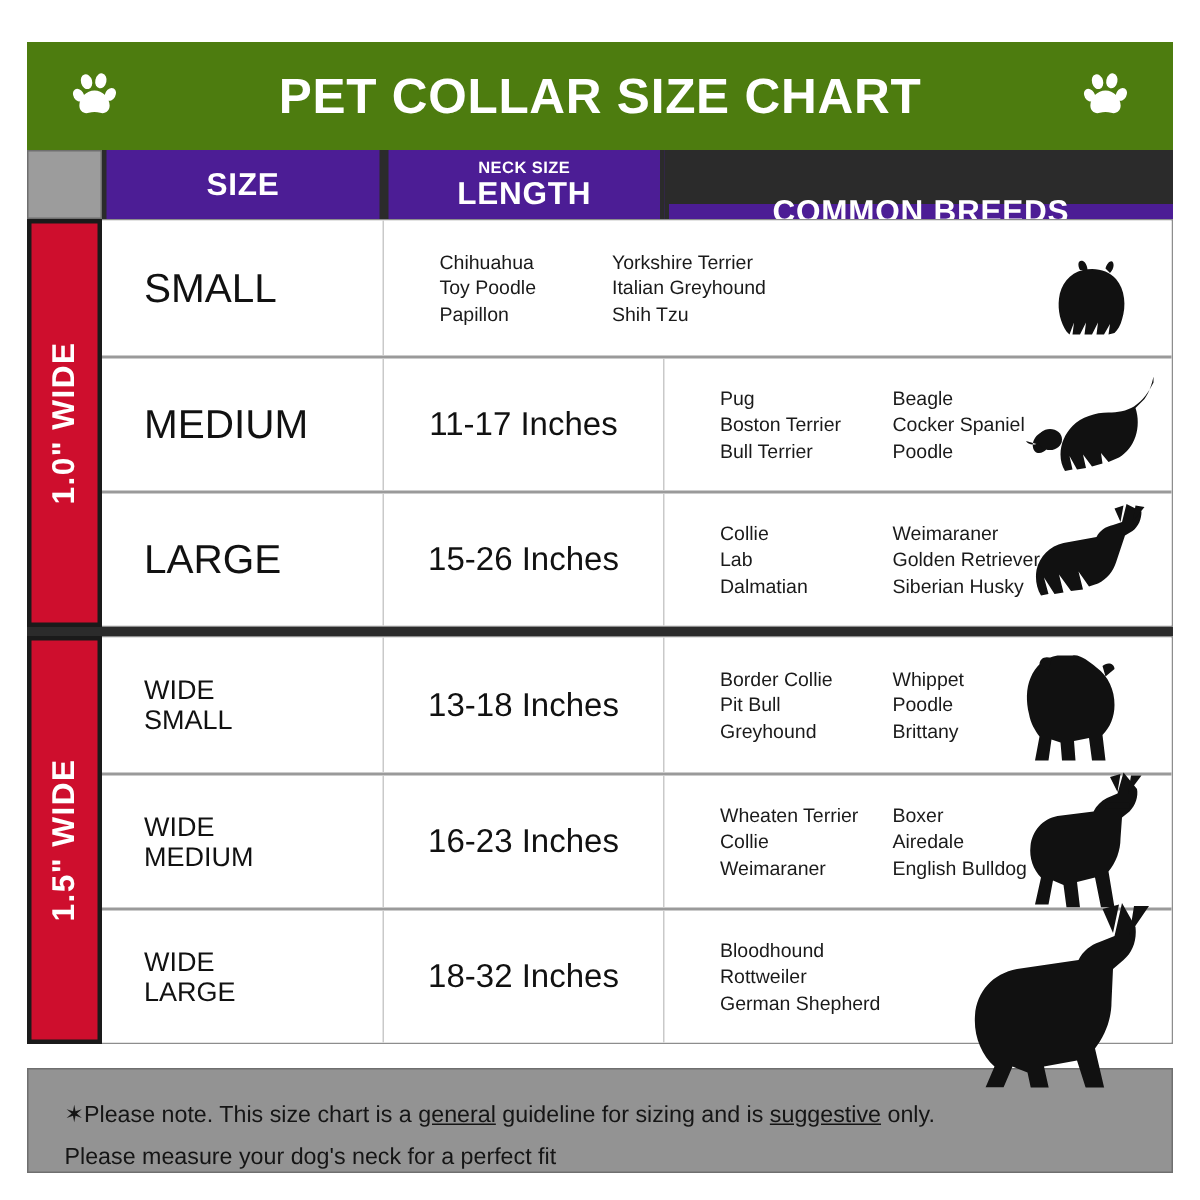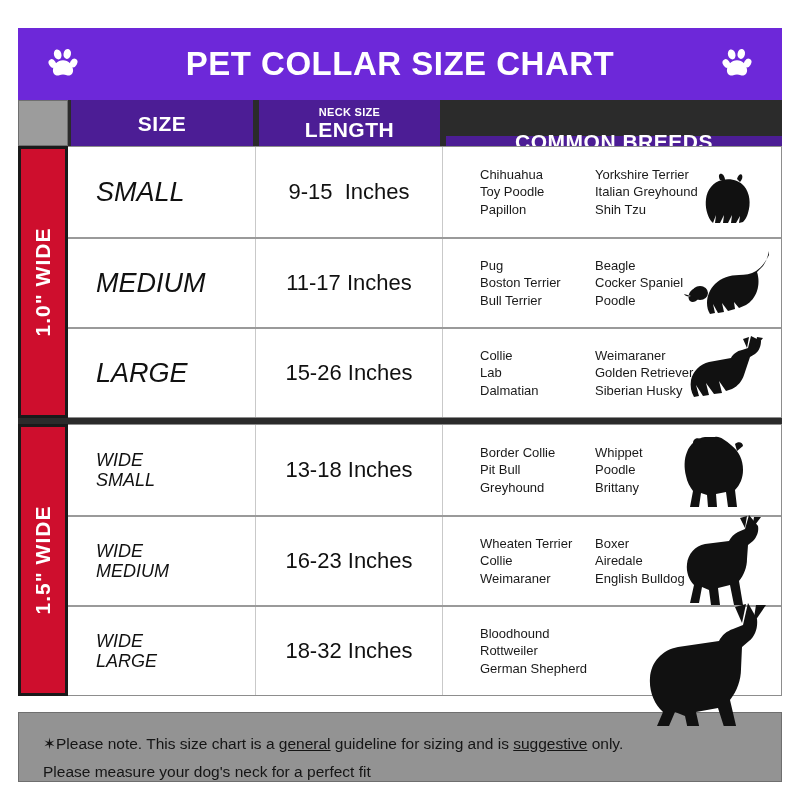--- a/index.html
+++ b/index.html
@@ -15,21 +15,21 @@
     position: relative;
     width: 800px; height: 800px;
     background: #ffffff;
   }
 
   
   .titlebar {
     position: absolute;
     left: 18px; top: 28px;
     width: 764px; height: 72px;
-    background: #6d28d9;
+    background: #4d7c0f;
     display: flex;
     align-items: center;
     justify-content: space-between;
     padding: 0 28px;
   }
   .title-text {
     flex: 1;
     text-align: center;
     color: #ffffff;
     font-size: 33px;
@@ -106,21 +106,20 @@
   .row + .row { border-top: 2px solid #9a9a9a; }
 
   .cell-size {
     width: 188px; flex: 0 0 188px;
     border-right: 1px solid #c9c9c9;
     display: flex; align-items: center;
     padding-left: 28px;
     font-size: 27px;
     color: #111111;
     line-height: 1.12;
-    font-style: italic;
   }
   .cell-size.two-line { font-size: 18px; }
 
   .cell-neck {
     width: 187px; flex: 0 0 187px;
     border-right: 1px solid #c9c9c9;
     display: flex; align-items: center; justify-content: center;
     font-size: 22px;
     color: #111111;
     white-space: pre;
@@ -223,21 +222,20 @@
     </div>
 
     <div class="section">
       <div class="side-label">
         <span>1.0" WIDE</span>
       </div>
       <div class="rows">
 
         <div class="row">
           <div class="cell-size">SMALL</div>
-          <div class="cell-neck">9-15  Inches</div>
           <div class="cell-breeds">
             <div class="breed-col c1" style="white-space:pre-line">Chihuahua
 Toy Poodle
 Papillon</div>
             <div class="breed-col c2" style="white-space:pre-line">Yorkshire Terrier
 Italian Greyhound
 Shih Tzu</div>
             <div class="silhouette" style="bottom:8px;right:12px">
               <svg width="78" height="62" viewBox="0 0 78 62">
                   <g fill="#111">

